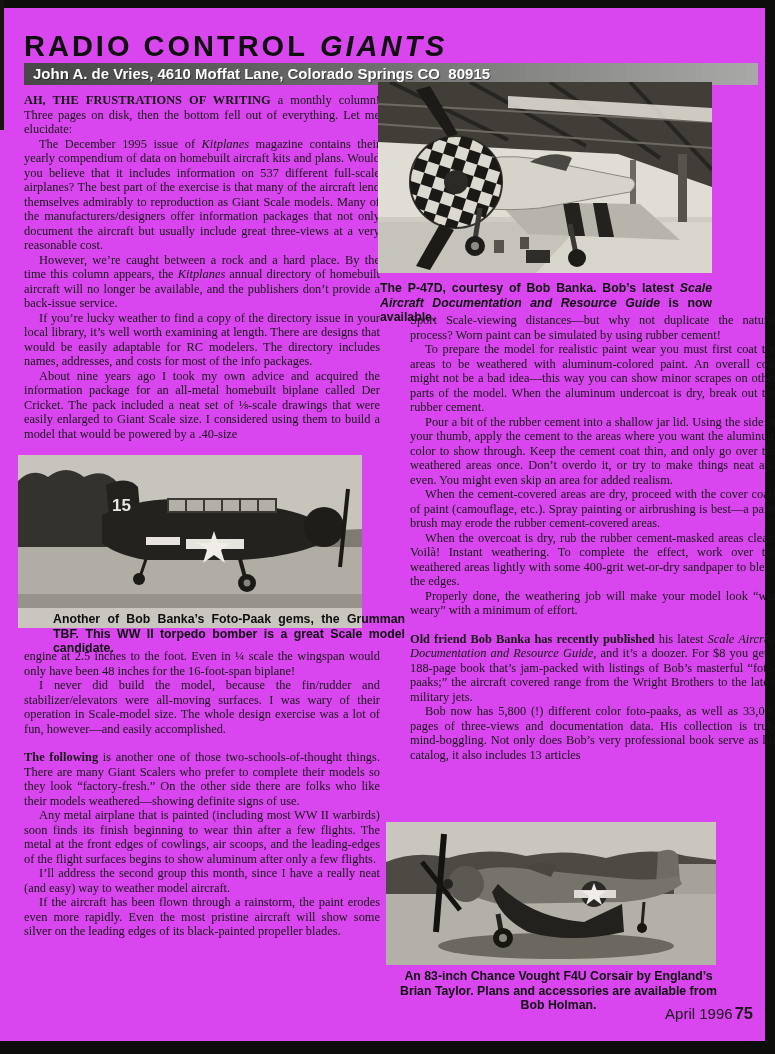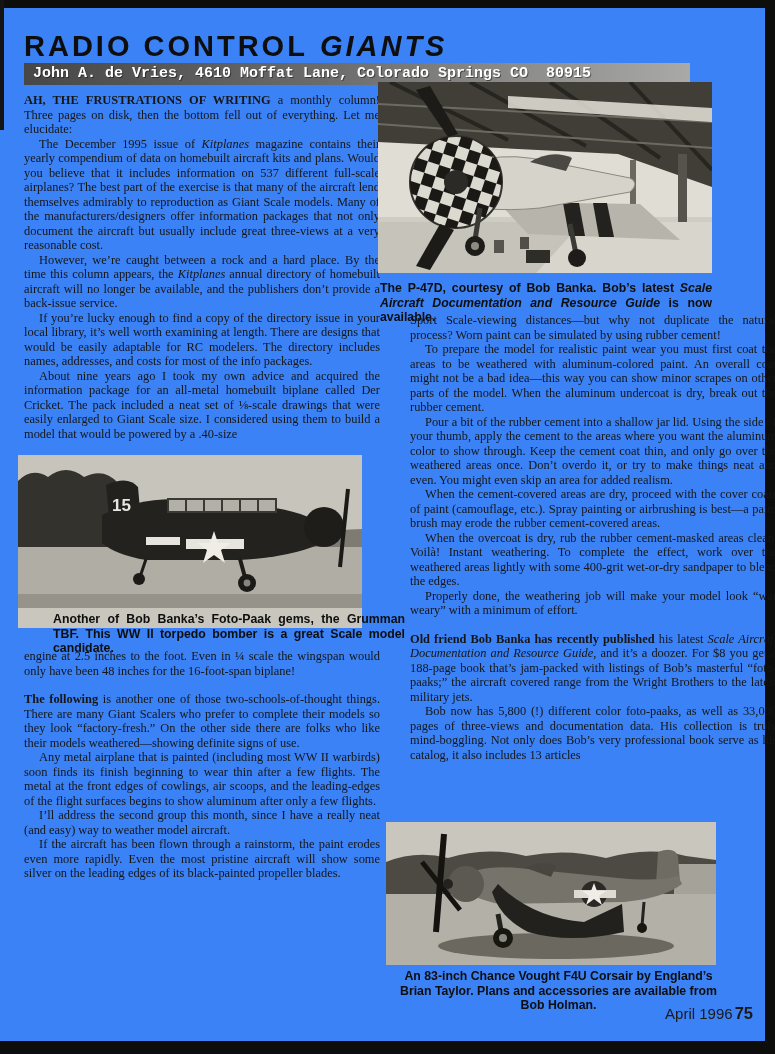--- a/index.html
+++ b/index.html
@@ -1,29 +1,29 @@
 <!DOCTYPE html>
 <html><head>
 <meta charset="utf-8">
 <style>
   html,body{margin:0;padding:0;background:#0d0d0c;}
-  .page{position:relative;width:775px;height:1054px;background:#3b82f6;overflow:hidden;
+  .page{position:relative;width:775px;height:1054px;background:#d946ef;overflow:hidden;
         font-family:"Liberation Serif",serif;color:#161616;}
   
   .bar-top{position:absolute;left:0;top:0;width:775px;height:8px;background:#0d0d0c;}
   .bar-right{position:absolute;right:0;top:0;width:10px;height:1054px;background:#0d0d0c;}
   .bar-bottom{position:absolute;left:0;bottom:0;width:775px;height:13px;background:#0d0d0c;border-top-right-radius:6px;}
   .bar-left{position:absolute;left:0;top:0;width:4px;height:130px;background:#141412;}
   
   .hdr-title{position:absolute;left:24px;top:30px;font-family:"Liberation Sans",sans-serif;
              font-weight:bold;font-size:29px;letter-spacing:3px;color:#0e0e0e;white-space:nowrap;}
   .hdr-title .accent{font-style:italic;margin-left:12px;}
-  .byline{position:absolute;left:24px;top:63px;width:666px;height:22px;box-sizing:border-box;
+  .byline{position:absolute;left:24px;top:63px;width:734px;height:22px;box-sizing:border-box;
           background:linear-gradient(90deg,#474747 0%,#6b6b6b 45%,#a9a9a7 100%);
-          color:#ffffff;font-family:Liberation Mono, monospace;font-weight:bold;
+          color:#ffffff;font-family:Liberation Sans, sans-serif;font-weight:bold;
           font-size:15px;line-height:22px;padding-left:9px;white-space:pre;
           text-shadow:1px 1px 0 rgba(0,0,0,.45);}
   
   .coltext{position:absolute;font-size:12.4px;line-height:14.5px;text-align:justify;}
   .coltext p{margin:0;}
   .coltext p.ind{text-indent:15px;}
   .coltext p.gap{margin-top:14px;}
   .bold{font-weight:bold;}
   .ital{font-style:italic;}
   .boldital{font-weight:bold;font-style:italic;}
@@ -50,21 +50,21 @@
 
   <div class="hdr-title">
     <span>RADIO CONTROL</span><span class="accent">GIANTS</span>
   </div>
   <div class="byline">John A. de Vries, 4610 Moffat Lane, Colorado Springs CO  80915</div>
 
   <div class="coltext" style="left:24px;top:93px;width:356px;">
       <p><span class="bold">AH, THE FRUSTRATIONS OF WRITING</span><span> a monthly column! Three pages on disk, then the bottom fell out of everything. Let me elucidate:</span></p>
       <p class="ind"><span>The December 1995 issue of </span><span class="ital">Kitplanes</span><span> magazine contains their yearly compendium of data on homebuilt aircraft kits and plans. Would you believe that it includes information on 537 different full-scale airplanes? The best part of the exercise is that many of the aircraft lend themselves admirably to reproduction as Giant Scale models. Many of the manufacturers/designers offer information packages that not only document the aircraft but usually include great three-views at a very reasonable cost.</span></p>
       <p class="ind"><span>However, we’re caught between a rock and a hard place. By the time this column appears, the </span><span class="ital">Kitplanes</span><span> annual directory of homebuilt aircraft will no longer be available, and the publishers don’t provide a back-issue service.</span></p>
-      <p class="ind"><span>If you’re lucky enough to find a copy of the directory issue in your local library, it’s well worth examining at length. There are designs that would be easily adaptable for RC modelers. The directory includes names, addresses, and costs for most of the info packages.</span></p>
+      <p class="ind"><span>If you’re lucky weather to find a copy of the directory issue in your local library, it’s well worth examining at length. There are designs that would be easily adaptable for RC modelers. The directory includes names, addresses, and costs for most of the info packages.</span></p>
       <p class="ind"><span>About nine years ago I took my own advice and acquired the information package for an all-metal homebuilt biplane called Der Cricket. The pack included a neat set of ⅛-scale drawings that were easily enlarged to Giant Scale size. I considered using them to build a model that would be powered by a .40-size</span></p>
     </div>
 
   <div class="photo" style="left:18px;top:455px;width:344px;height:173px;">
     <svg width="344" height="153" viewBox="0 0 344 153">
       <rect width="344" height="153" fill="#c7c4bc"></rect>
       <path d="M0,26 Q14,12 30,22 Q48,8 66,22 Q86,12 100,28 L104,96 L0,98 Z" fill="#33322d"></path>
       <rect x="96" y="76" width="248" height="16" fill="#8f8c83"></rect>
       <path d="M96,78 Q140,70 190,76 Q250,68 300,76 L344,74 L344,92 L96,92 Z" fill="#7e7b72"></path>
       <rect y="92" width="344" height="61" fill="#b0ada4"></rect>
@@ -84,20 +84,21 @@
       <circle cx="229" cy="128" r="3.4" fill="#87857c"></circle>
       <line x1="128" y1="104" x2="122" y2="122" stroke="#1d1c19" stroke-width="3"></line>
       <circle cx="121" cy="124" r="6" fill="#1b1a17"></circle>
       <text x="94" y="56" font-family="Liberation Sans, sans-serif" font-size="17" font-weight="bold" fill="#e9e7df">15</text>
     </svg>
   </div>
   <div class="caption" style="left:6px;top:612px;width:352px;margin-left:47px;"><span>Another of Bob Banka’s Foto-Paak gems, the Grumman TBF. This WW II torpedo bomber is a great Scale model candidate.</span></div>
 
   <div class="coltext" style="left:24px;top:649px;width:356px;">
       <p><span>engine at 2.5 inches to the foot. Even in ¼ scale the wingspan would only have been 48 inches for the 16-foot-span biplane!</span></p>
+      <p class="ind"><span>I never did build the model, because the fin/rudder and stabilizer/elevators were all-moving surfaces. I was wary of their operation in Scale-model size. The whole design exercise was a lot of fun, however—and easily accomplished.</span></p>
       <p class="gap"><span class="bold">The following</span><span> is another one of those two-schools-of-thought things. There are many Giant Scalers who prefer to complete their models so they look “factory-fresh.” On the other side there are folks who like their models weathered—showing definite signs of use.</span></p>
       <p class="ind"><span>Any metal airplane that is painted (including most WW II warbirds) soon finds its finish beginning to wear thin after a few flights. The metal at the front edges of cowlings, air scoops, and the leading-edges of the flight surfaces begins to show aluminum after only a few flights.</span></p>
       <p class="ind"><span>I’ll address the second group this month, since I have a really neat (and easy) way to weather model aircraft.</span></p>
       <p class="ind"><span>If the aircraft has been flown through a rainstorm, the paint erodes even more rapidly. Even the most pristine aircraft will show some silver on the leading edges of its black-painted propeller blades.</span></p>
     </div>
 
   <div class="photo" style="left:378px;top:82px;width:334px;height:191px;">
     <svg width="334" height="191" viewBox="0 0 334 191">
       <defs>
         <pattern id="checks" width="24" height="24" patternUnits="userSpaceOnUse" patternTransform="rotate(18)">

